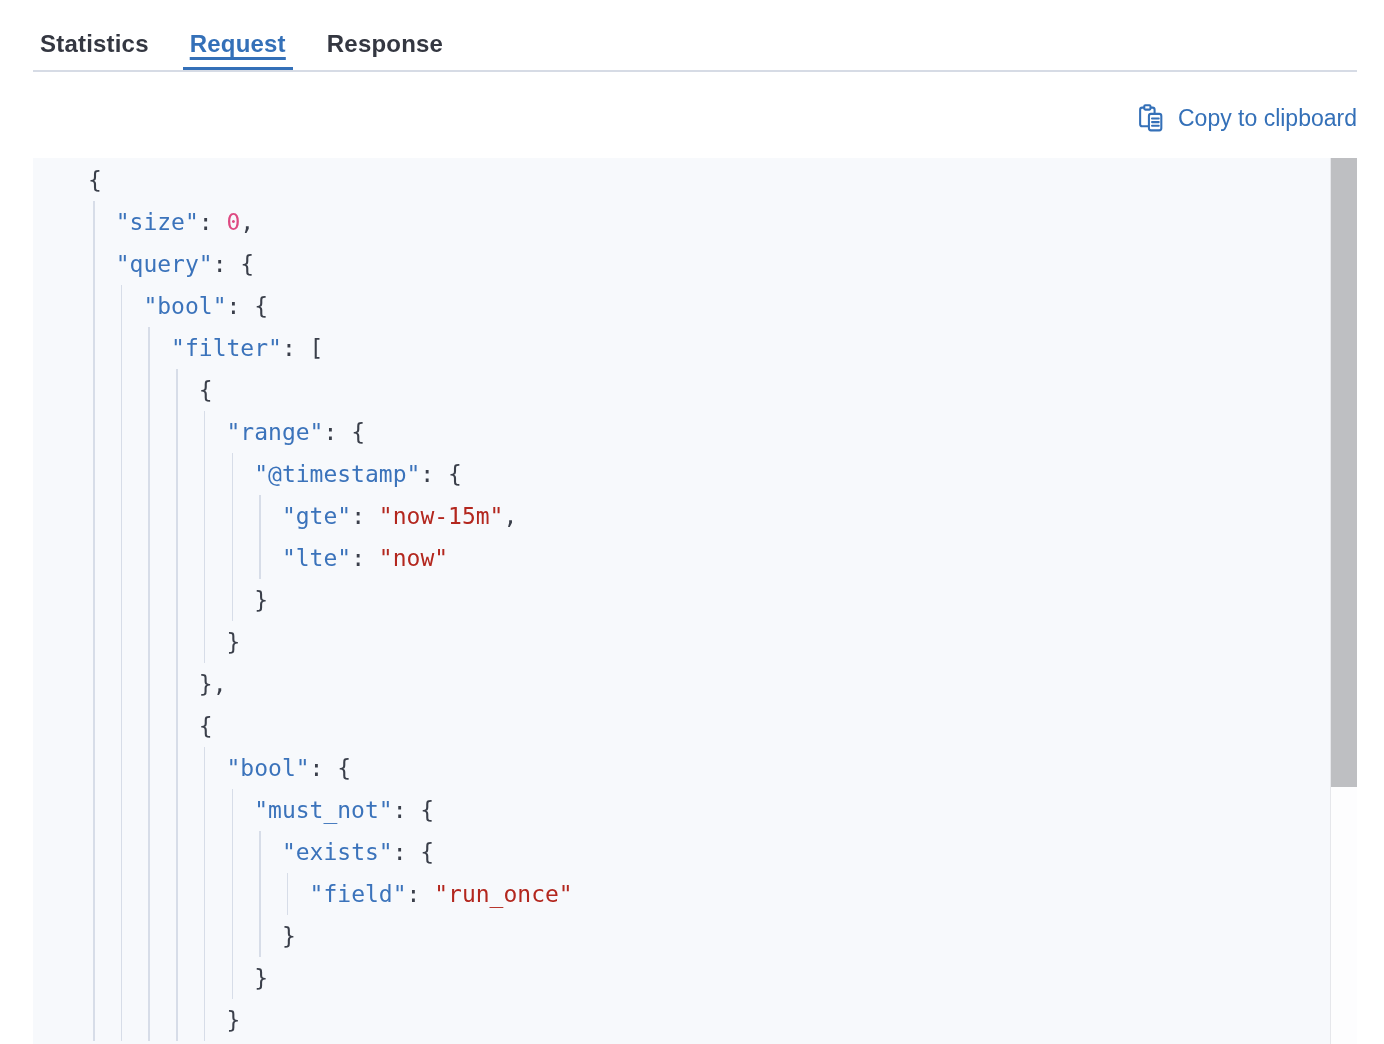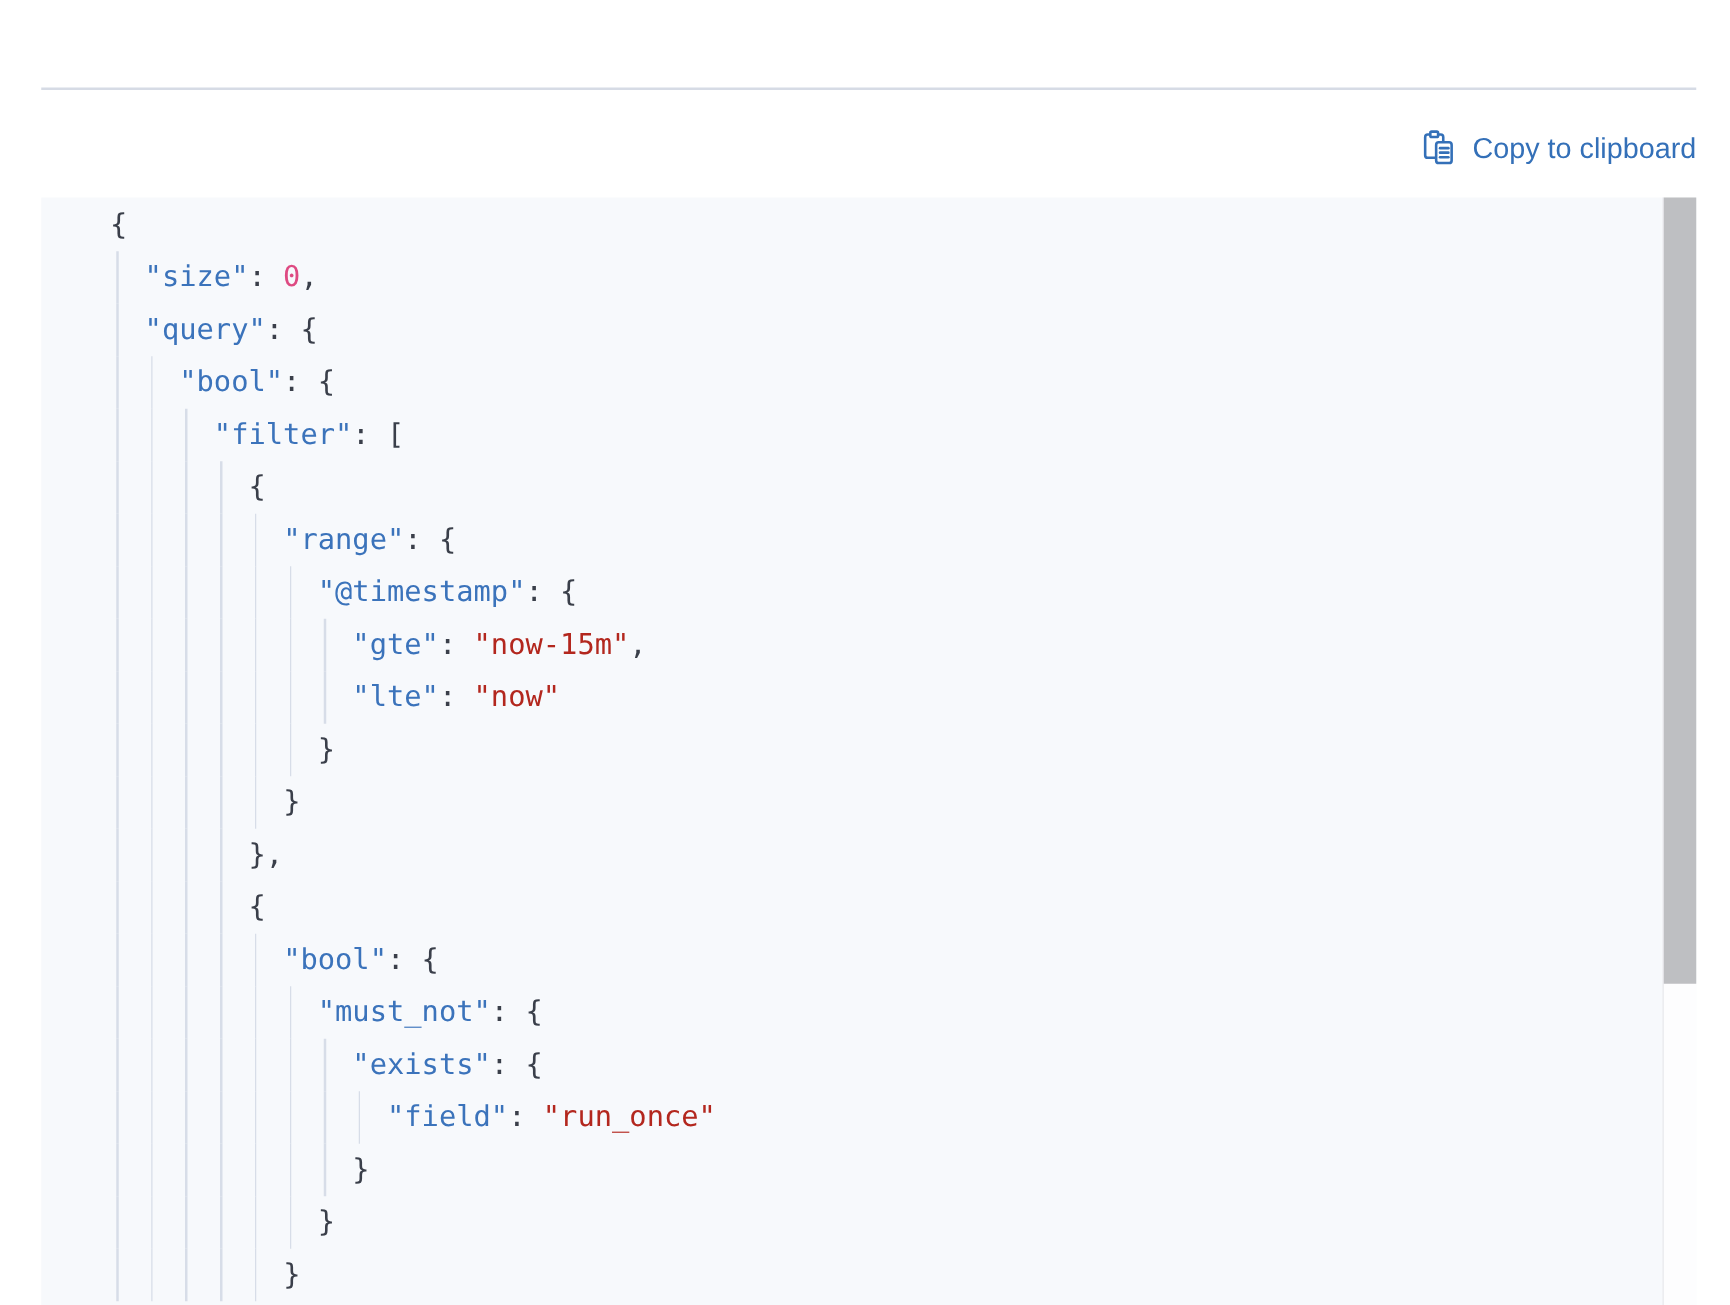--- a/index.html
+++ b/index.html
@@ -31,20 +31,25 @@
   .tk-num  { color: #DE4A82; }
 
   
   .v-scrollbar { position: absolute; top: 0; right: 0; bottom: 0; width: 27px; background: #FDFDFE; border-left: 1px solid #E6E7EB; }
   .v-scrollbar .thumb { position: absolute; top: 0; left: 0; right: 0; height: 629px; background: #BEBFC2; }
 </style>
 </head>
 <body>
 
 <div class="tabs-bar">
+  <div class="tabs">
+    <div class="tab">Statistics</div>
+    <div class="tab active">Request</div>
+    <div class="tab">Response</div>
+  </div>
   <div class="tabs-divider"></div>
 </div>
 
 <div class="actions-row">
   <a class="action-link">
     <span>
       <svg width="31" height="31" viewBox="0 0 30 30" fill="none" stroke="#3470B8" stroke-width="2" stroke-linecap="round" stroke-linejoin="round">
         <rect x="4" y="4.5" width="14" height="18" rx="2"></rect>
         <rect x="8" y="2.2" width="6" height="4.2" rx="1" fill="#FFFFFF"></rect>
         <rect x="12.5" y="10.5" width="12" height="16" rx="2" fill="#FFFFFF"></rect>

